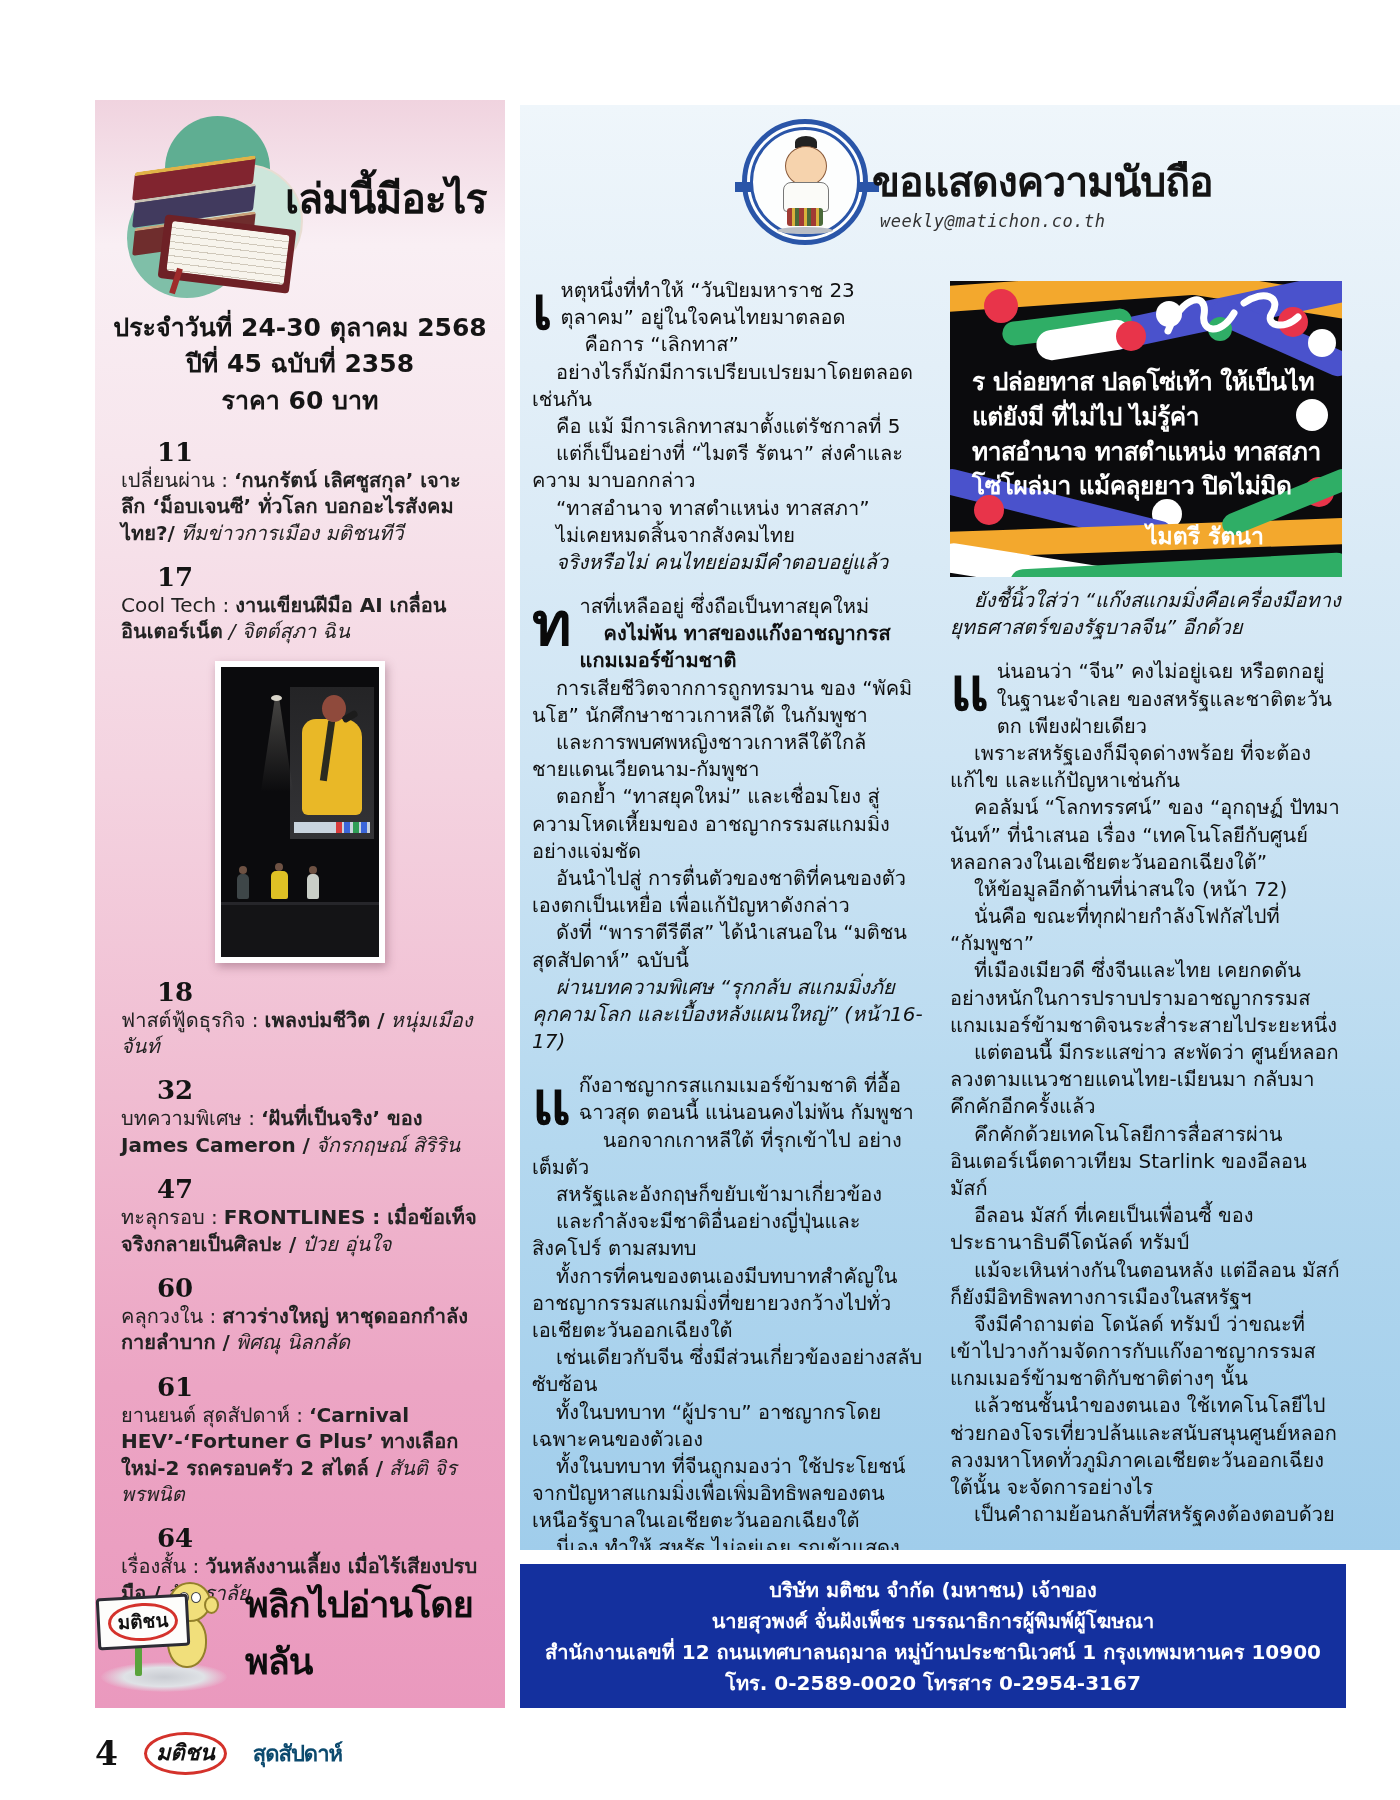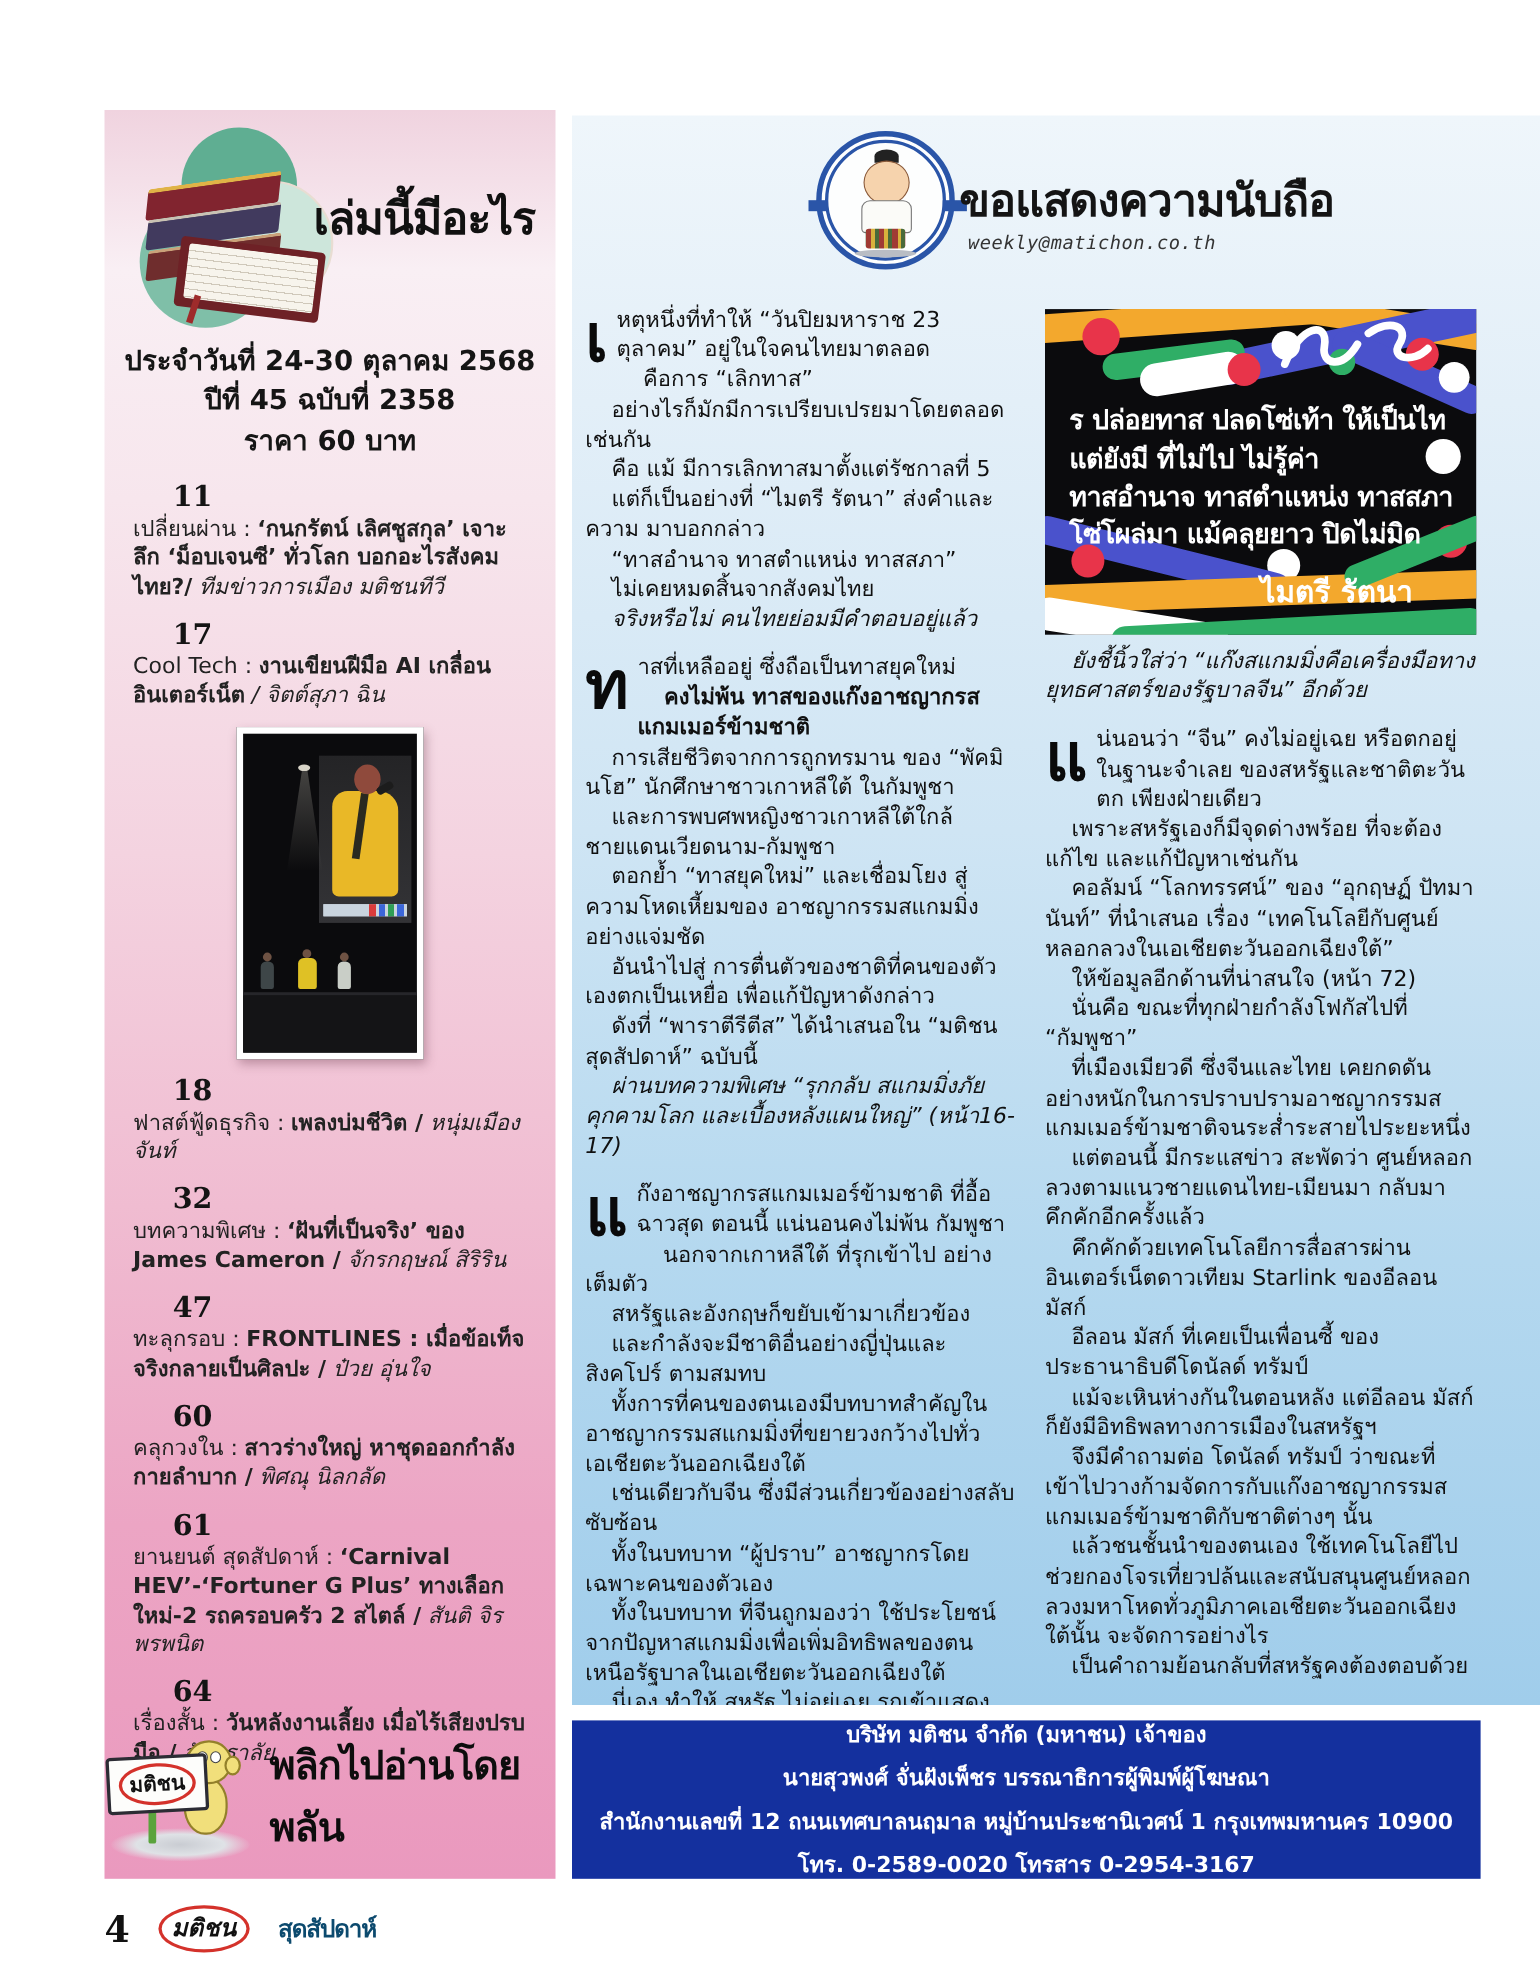--- a/index.html
+++ b/index.html
@@ -93,26 +93,26 @@
   .col p{margin:0;text-indent:24px;}
   .col p.flush{text-indent:0;}
   .col p.sp{margin-top:17px;}
   .dropcap{float:left;font-size:60px;line-height:48px;font-weight:700;margin:7px 8px 0 0;color:#0a0a0a;}
   .b{font-weight:700;} .it{font-style:italic;}
   
   .poster{position:relative;width:100%;height:296px;background:#0b0b0d;overflow:hidden;margin:4px 0 10px;}
   .stroke{position:absolute;border-radius:18px;}
   .dot{position:absolute;border-radius:50%;}
   .poster-text{position:absolute;left:22px;top:84px;color:#fff;font-size:24.5px;line-height:1.42;font-weight:600;letter-spacing:-.5px;}
-  .poster-sig{position:absolute;left:196px;top:240px;color:#fff;font-size:27px;font-weight:600;}
+  .poster-sig{position:absolute;left:196px;top:240px;color:#fff;font-size:23px;font-weight:600;}
   .scribble{position:absolute;left:210px;top:6px;}
   
   .publisher-box{
     position:absolute;left:520px;top:1564px;width:826px;height:144px;background:#14309e;
-    color:#fff;display:flex;flex-direction:column;justify-content:space-between;align-items:center;gap:5px;
+    color:#fff;display:flex;flex-direction:column;justify-content:center;align-items:center;gap:5px;
     font-size:20px;font-weight:600;line-height:1.3;text-align:center;
   }
   
   .page-footer{position:absolute;left:95px;top:1732px;display:flex;align-items:center;gap:26px;}
   .pf-num{font-family:"DejaVu Serif", serif;font-size:33px;font-weight:700;color:#111;}
   .pf-logo{border:3px solid #d4322b;border-radius:50%;padding:0 9px 2px;font-weight:700;font-size:22px;color:#111;font-style:italic;}
   .pf-suffix{font-size:22px;font-weight:700;color:#0c4a6e;letter-spacing:-1px;}
 </style>
 </head>
 <body>

